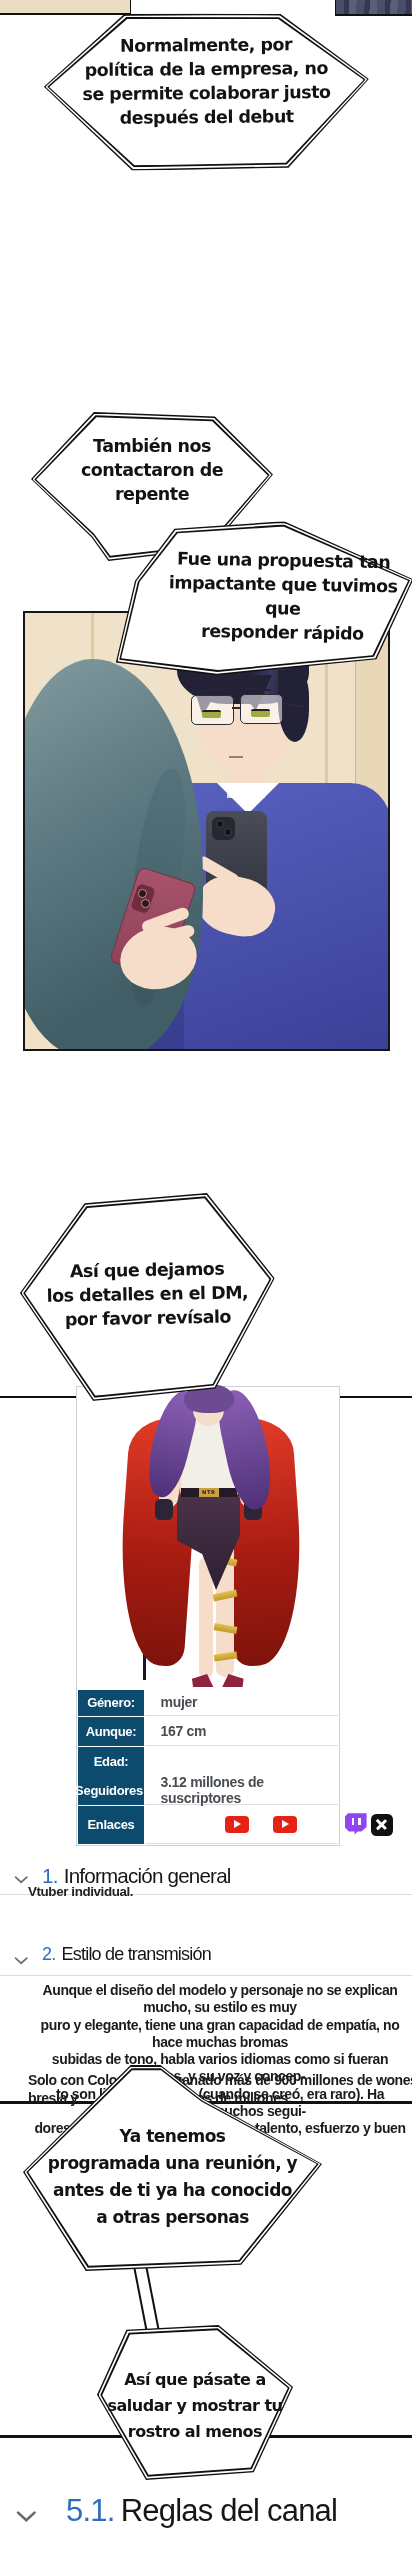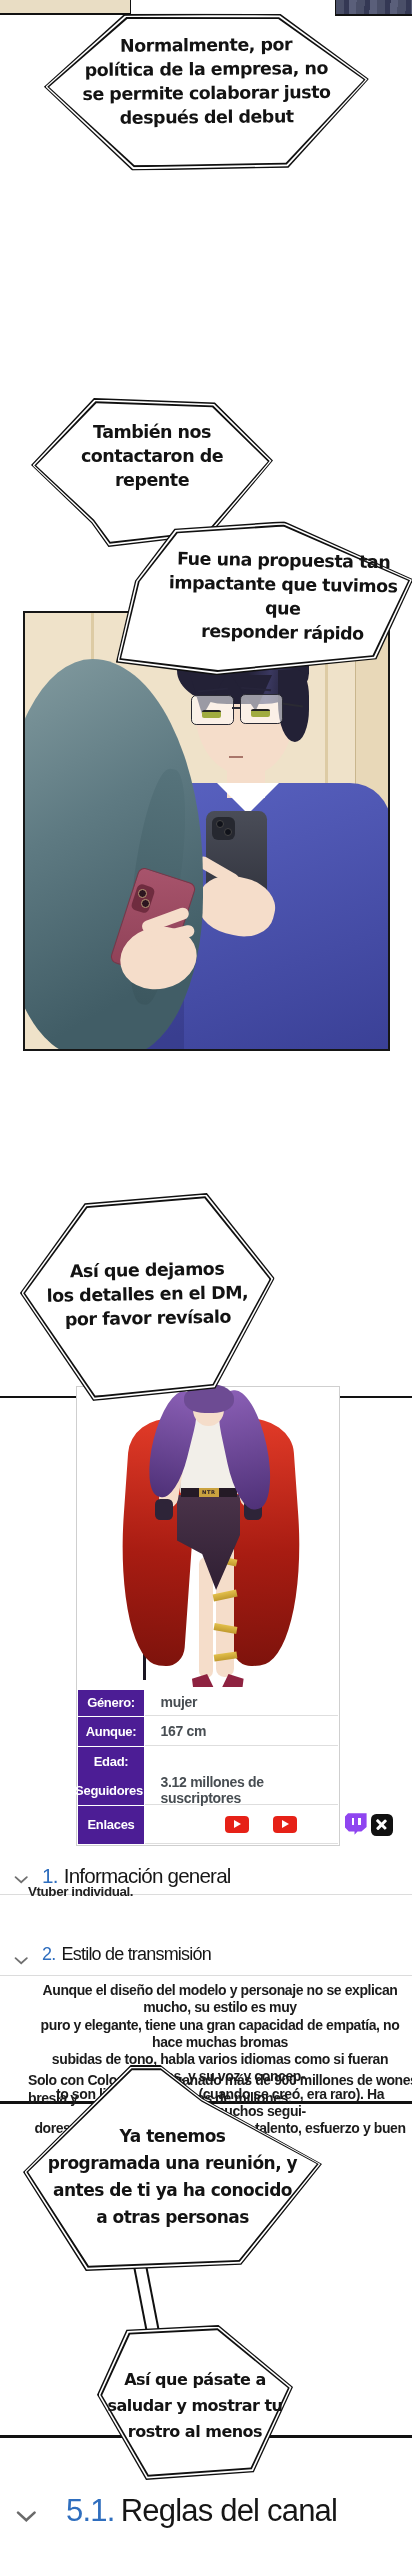--- a/index.html
+++ b/index.html
@@ -20,21 +20,21 @@
   .hr-l{position:absolute;left:0;width:412px;height:1px;background:#dcdcdc;z-index:4;}
   .hr-b{position:absolute;left:0;width:412px;height:2.6px;background:#121212;z-index:5;}
   .wikihead{position:absolute;z-index:6;font-weight:400;letter-spacing:-0.8px;color:#161616;white-space:nowrap;}
   .wnum{color:#2f6ebe;margin-right:6.2px;}
   .wikibody{position:absolute;z-index:6;color:#222;}
   .para{position:absolute;z-index:6;color:#1b1b1b;font:700 14px/17.3px "Liberation Sans",sans-serif;letter-spacing:-0.4px;text-align:center;}
   
   #card{position:absolute;left:76px;top:1386px;width:264px;height:460px;background:#fff;
         border:1px solid #cfcfcf;box-sizing:border-box;z-index:10;}
   .trow{position:absolute;left:1px;width:260px;}
-  .tlabel{position:absolute;left:0;top:0;bottom:1.5px;width:66px;background:#4c1d95;color:#fff;
+  .tlabel{position:absolute;left:0;top:0;bottom:1.5px;width:66px;background:#0c4a6e;color:#fff;
           display:flex;align-items:center;justify-content:center;
           font:700 13px "Liberation Sans",sans-serif;letter-spacing:-0.3px;}
   .tval{position:absolute;left:67px;right:0;top:0;bottom:1.5px;background:#fff;border-bottom:0.5px solid #dedede;
         display:flex;align-items:center;padding-left:15.5px;color:#474d52;
         font:700 14px "Liberation Sans",sans-serif;letter-spacing:-0.3px;}
   
   .panel{position:absolute;border:2.1px solid #161616;box-sizing:border-box;overflow:hidden;z-index:10;}
   .flesh{background:#f5ddca;}
   
   .yt{position:absolute;width:24px;height:16.5px;background:#e62117;border-radius:4.1px;}
@@ -57,21 +57,21 @@
       <i class="hx l3"></i>
       <i class="hx l4"></i>
     <div class="btxt" style="padding-top:19.6px;">
       <div>Normalmente, por</div>
       <div>política de la empresa, no</div>
       <div>se permite colaborar justo</div>
       <div>después del debut</div>
     </div>
   </div>
 
-  <div class="bubble" style="left:31px;top:398px;width:242px;height:149px;--shape:polygon(26% 0%,76% 3%,100% 42%,74% 92%,32% 100%,25% 84%,0% 45%);">
+  <div class="bubble" style="left:31px;top:412px;width:242px;height:149px;--shape:polygon(26% 0%,76% 3%,100% 42%,74% 92%,32% 100%,25% 84%,0% 45%);">
     <i class="hx l1"></i>
       <i class="hx l2"></i>
       <i class="hx l3"></i>
       <i class="hx l4"></i>
     <div class="btxt" style="padding-top:21.6px;">
       <div>También nos</div>
       <div>contactaron de</div>
       <div>repente</div>
     </div>
   </div>

